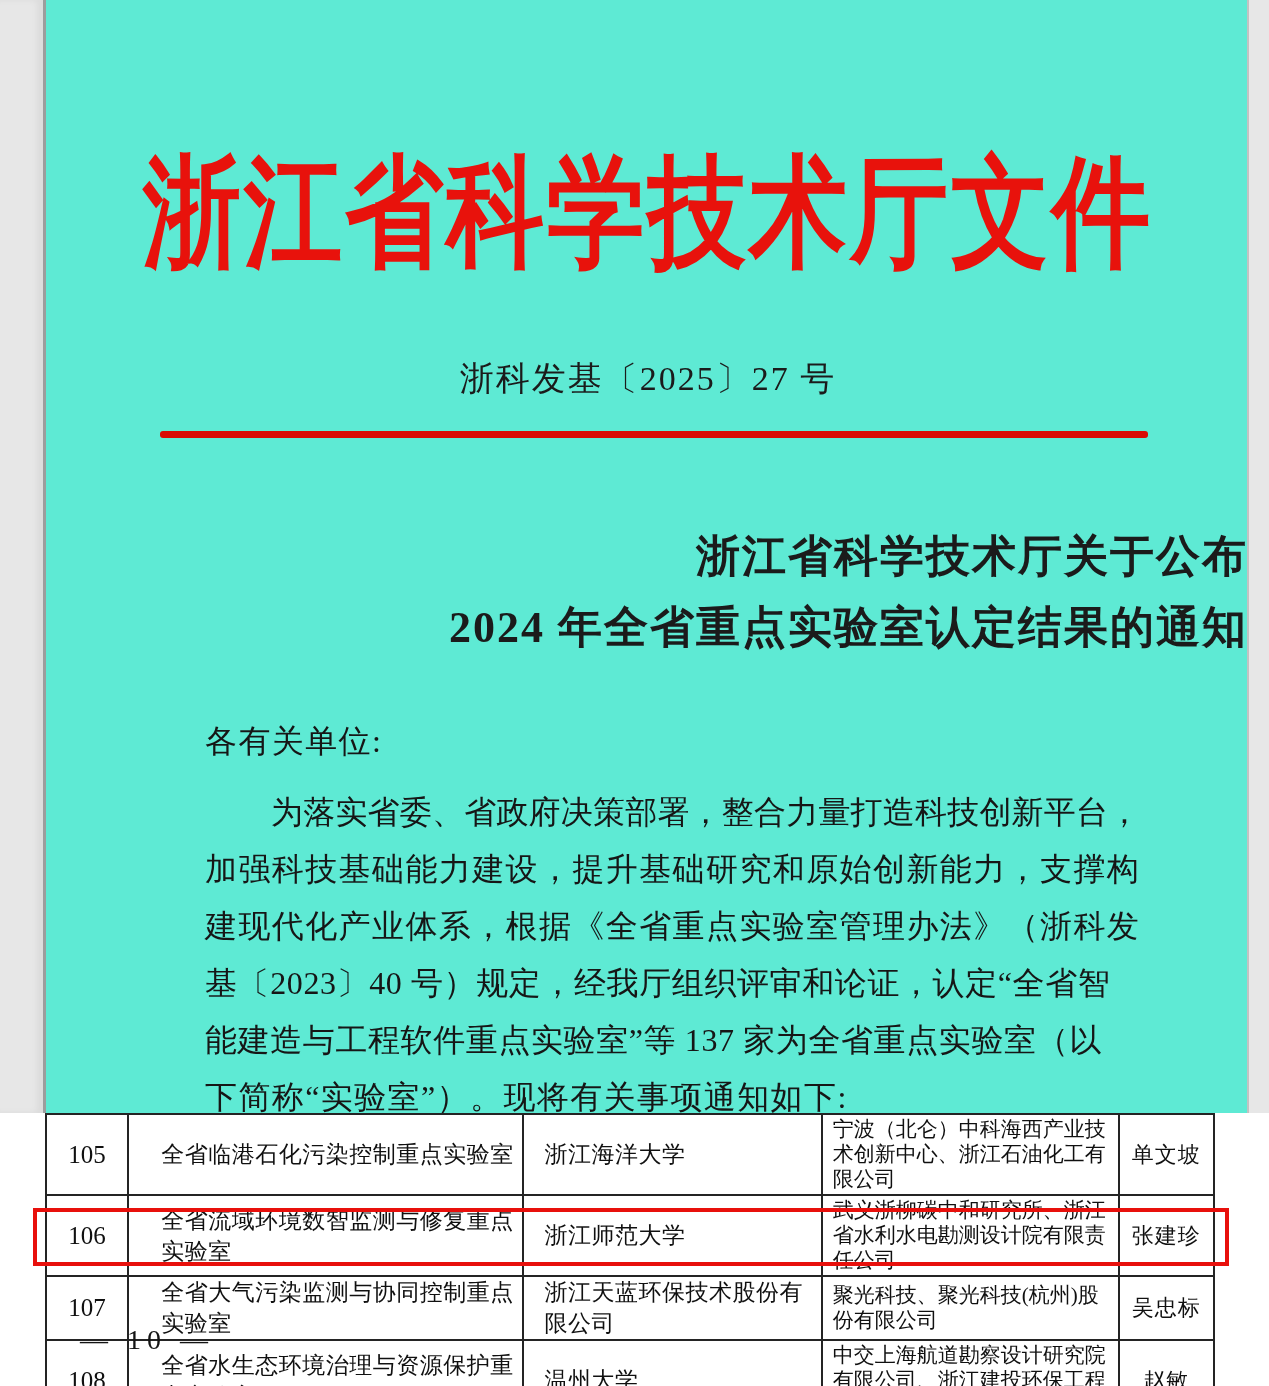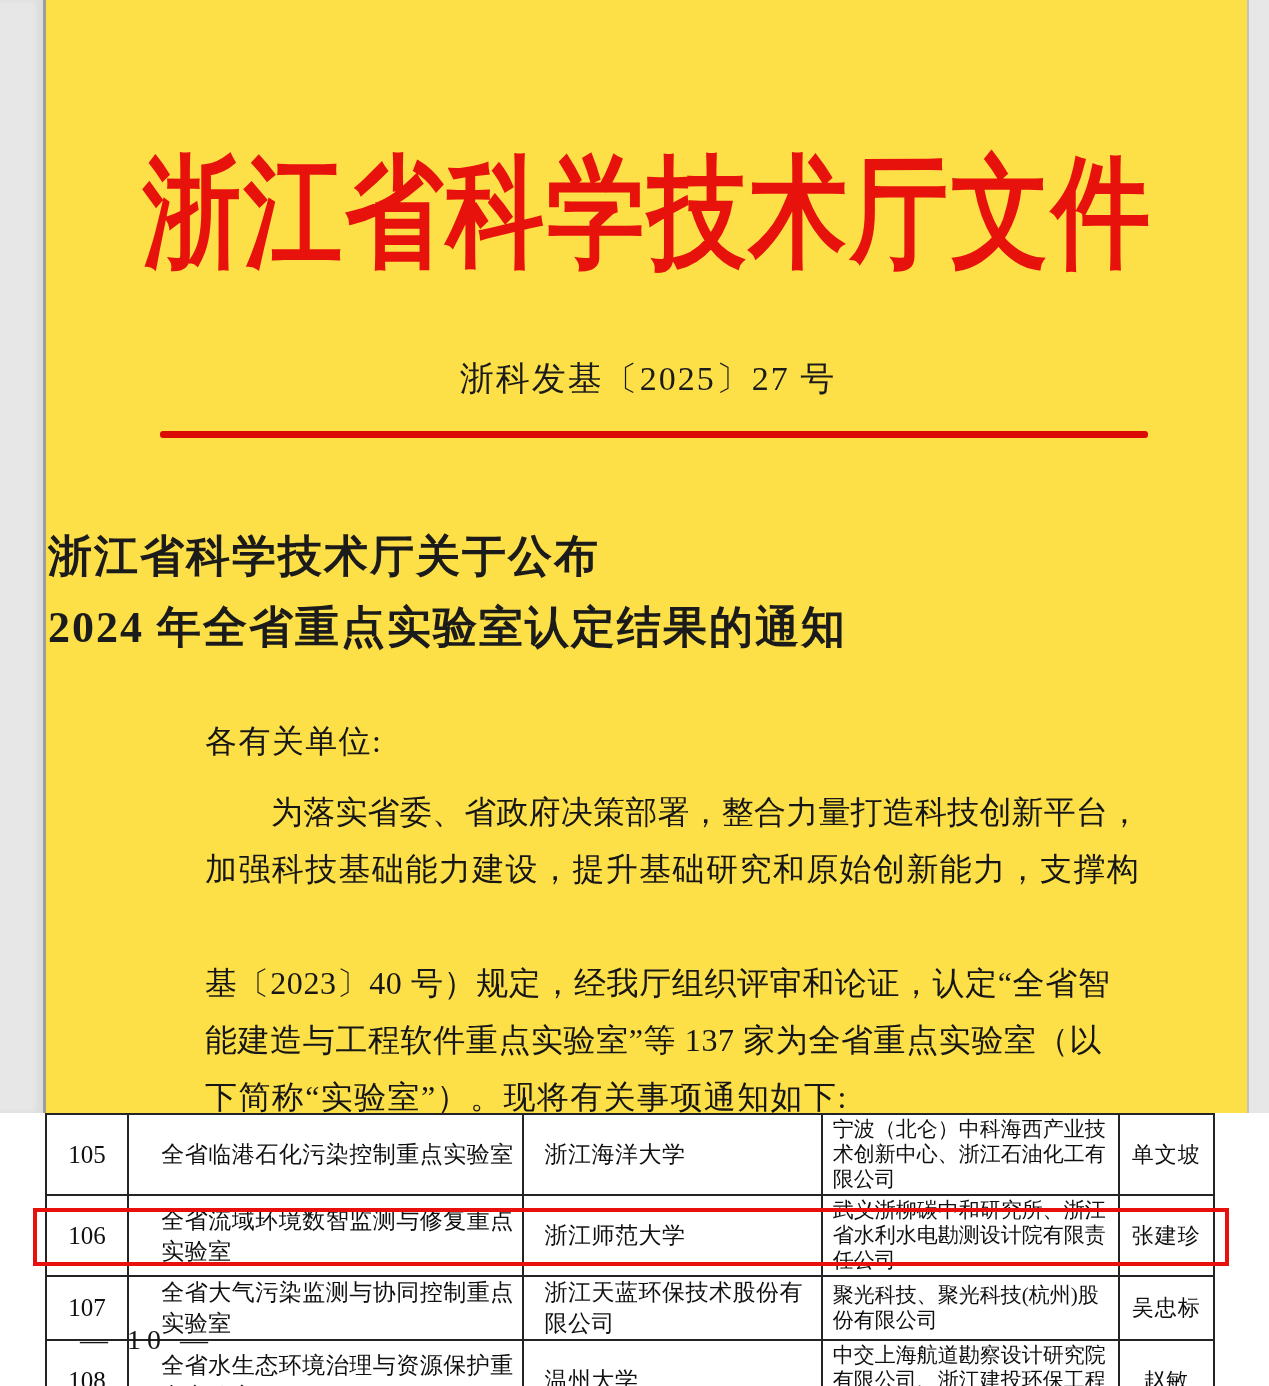--- a/index.html
+++ b/index.html
@@ -1,21 +1,21 @@
 <!DOCTYPE html>
 <html><head>
 <meta charset="utf-8">
 <style>
   * { margin:0; padding:0; box-sizing:border-box; }
   html,body { background:#ffffff; }
   body { font-family:"Liberation Serif","DejaVu Serif",serif; color:#1b1b1b; }
 
   .screen {
     position:relative; width:1269px; height:1386px;
-    background:#fde047; overflow:hidden; margin:0 auto;
+    background:#5eead4; overflow:hidden; margin:0 auto;
   }
 
   
   .side-strip { position:absolute; top:0; height:1113px; background:#e7e7e7; }
   .side-strip.left  { left:0; width:46px; border-right:3px solid #9d9d9d; box-shadow:inset -6px 0 6px rgba(0,0,0,.05); }
   .side-strip.right { left:1247px; width:22px; border-left:2px solid #c2c2c2; }
 
   
   .red-title {
     position:absolute; top:152px; left:48px; width:1200px;
@@ -29,21 +29,21 @@
     position:absolute; top:356px; left:48px; width:1200px;
     text-align:center; font-size:34px; letter-spacing:2px;
   }
 
   .red-rule {
     position:absolute; top:431px; left:160px; width:988px; height:7px;
     background:#d90b04; border-radius:3px;
   }
 
   .notice-title {
-    position:absolute; left:48px; width:1200px; text-align:left;
+    position:absolute; left:48px; width:1200px; text-align:right;
     font-weight:bold; font-size:44px; letter-spacing:2px; white-space:nowrap;
   }
   .notice-title.l1 { top:527px; }
   .notice-title.l2 { top:598px; }
 
   .bline {
     position:absolute; left:205px; font-size:32px; letter-spacing:1.4px;
     line-height:1.2; white-space:nowrap; color:#161616;
   }
   .bline.salutation { top:722px; }
@@ -102,20 +102,21 @@
   <div class="doc-number">浙科发基〔2025〕27 号</div>
 
   <div class="red-rule"></div>
 
   <div class="notice-title l1">浙江省科学技术厅关于公布</div>
   <div class="notice-title l2">2024 年全省重点实验室认定结果的通知</div>
 
   <div class="bline salutation">各有关单位:</div>
   <div class="bline p2">加强科技基础能力建设，提升基础研究和原始创新能力，支撑构</div>
   <div class="bline p1">为落实省委、省政府决策部署，整合力量打造科技创新平台，</div>
+  <div class="bline p3">建现代化产业体系，根据《全省重点实验室管理办法》（浙科发</div>
   <div class="bline p4">基〔2023〕40 号）规定，经我厅组织评审和论证，认定“全省智</div>
   <div class="bline p5">能建造与工程软件重点实验室”等 137 家为全省重点实验室（以</div>
   <div class="bline p6">下简称“实验室”）。现将有关事项通知如下:</div>
 
   <div class="table-band">
     <table class="lab-table">
       <tbody>
         <tr class="r1">
           <td class="c-no">105</td>
           <td class="c-lab">全省临港石化污染控制重点实验室</td>

